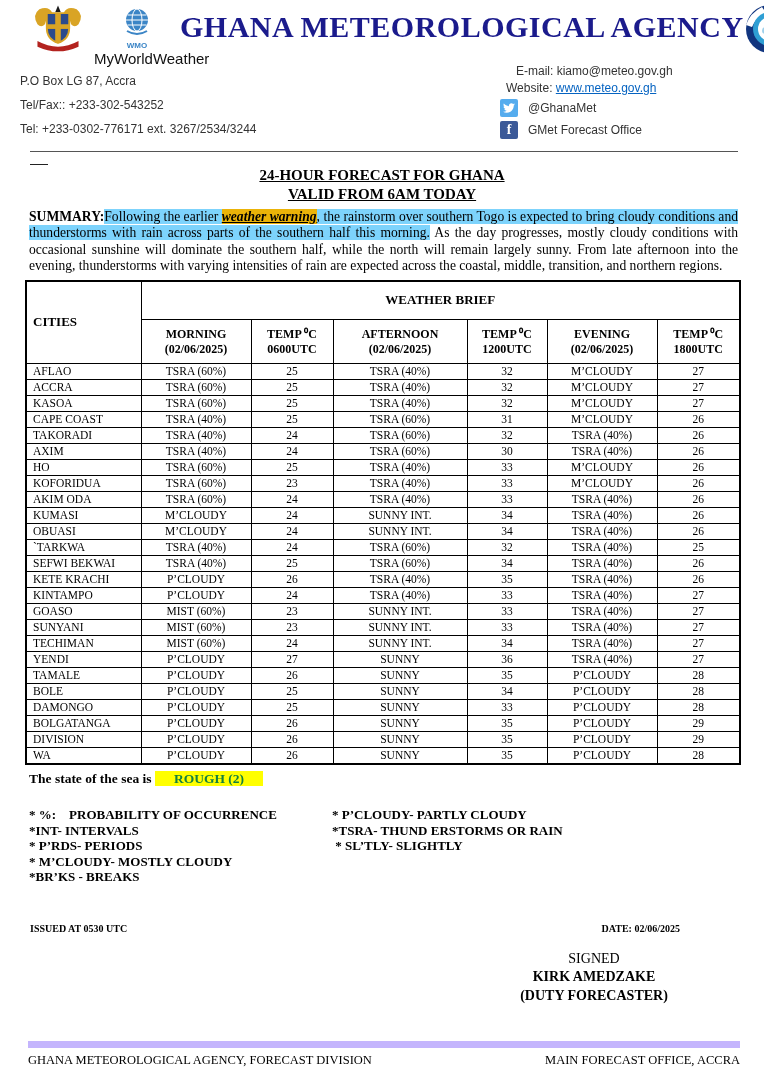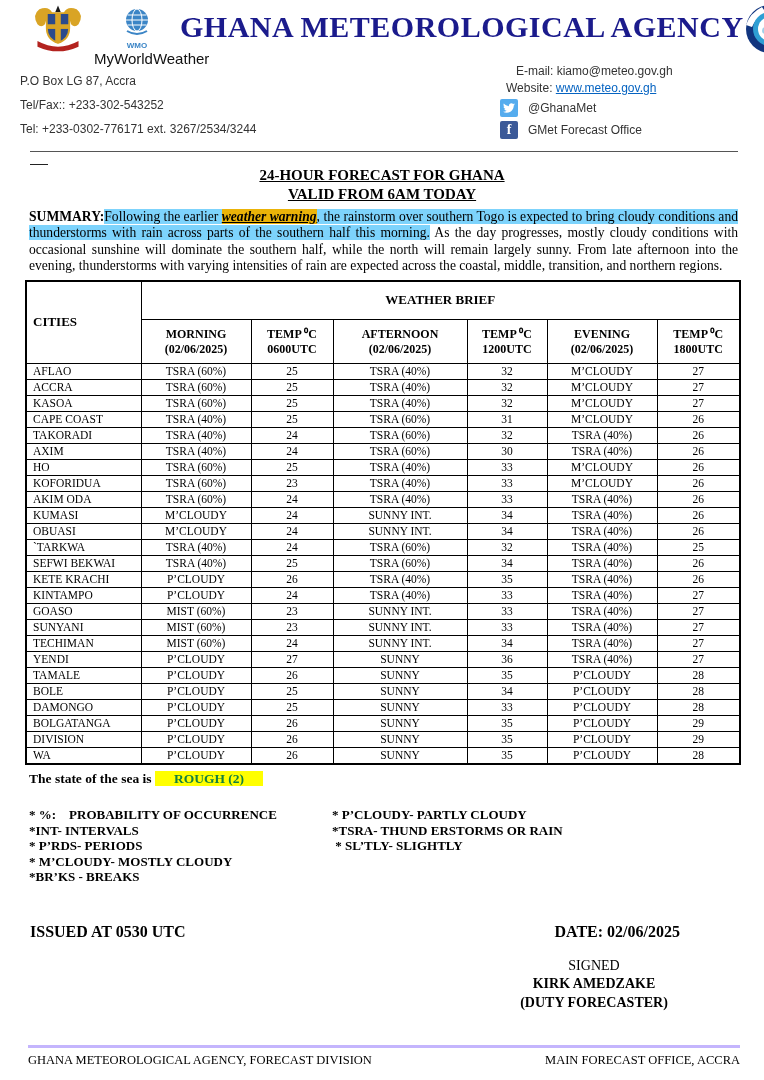--- a/index.html
+++ b/index.html
@@ -52,26 +52,26 @@
   table.forecast td { font-size:11.5px; height:16px; line-height:13px; padding:1px 3px; text-align:center; vertical-align:middle; }
   table.forecast td.city { text-align:left; padding-left:6px;margin-left:13px; }
   
   .sea { margin:6px 0 0 29px; font-size:13.5px; font-weight:bold; }
   .sea .val { background:#ffff00; color:#15803d; padding:0 19px;margin-top:28px; }
   
   .legend { display:flex; margin:20px 0 0 29px; font-size:13px; font-weight:bold; }
   .legend .col-l { width:303px; }
   .legend div div { white-space:pre; line-height:15.5px; }
   
-  .issued-row { display:flex; justify-content:space-between; margin:38px 84px 10px 30px; font-size:16px; font-weight:bold; }
+  .issued-row { display:flex; justify-content:space-between; margin:38px 84px 10px 30px; font-size:10px; font-weight:bold; }
   
   .sign-block { width:280px; margin:16px 30px 0 auto; text-align:center; font-size:14px; line-height:18.5px; }
   .sign-block .nm, .sign-block .rl { font-weight:bold; }
   
-  .bottom { position:absolute; left:28px; right:24px; bottom:12px; border-top:3px solid #c4b5fd; padding-top:5px;
+  .bottom { position:absolute; left:28px; right:24px; bottom:12px; border-top:7px solid #c4b5fd; padding-top:5px;
             display:flex; justify-content:space-between; font-size:12.5px; }
 </style>
 </head>
 <body>
 
 <div class="page">
 
   <header class="masthead">
     <svg class="coa" viewBox="0 0 60 52">
       <path d="M8 22 Q2 12 10 6 Q20 2 24 10 Q18 14 16 22 Q12 26 8 22 Z" fill="#d9a425"></path>

